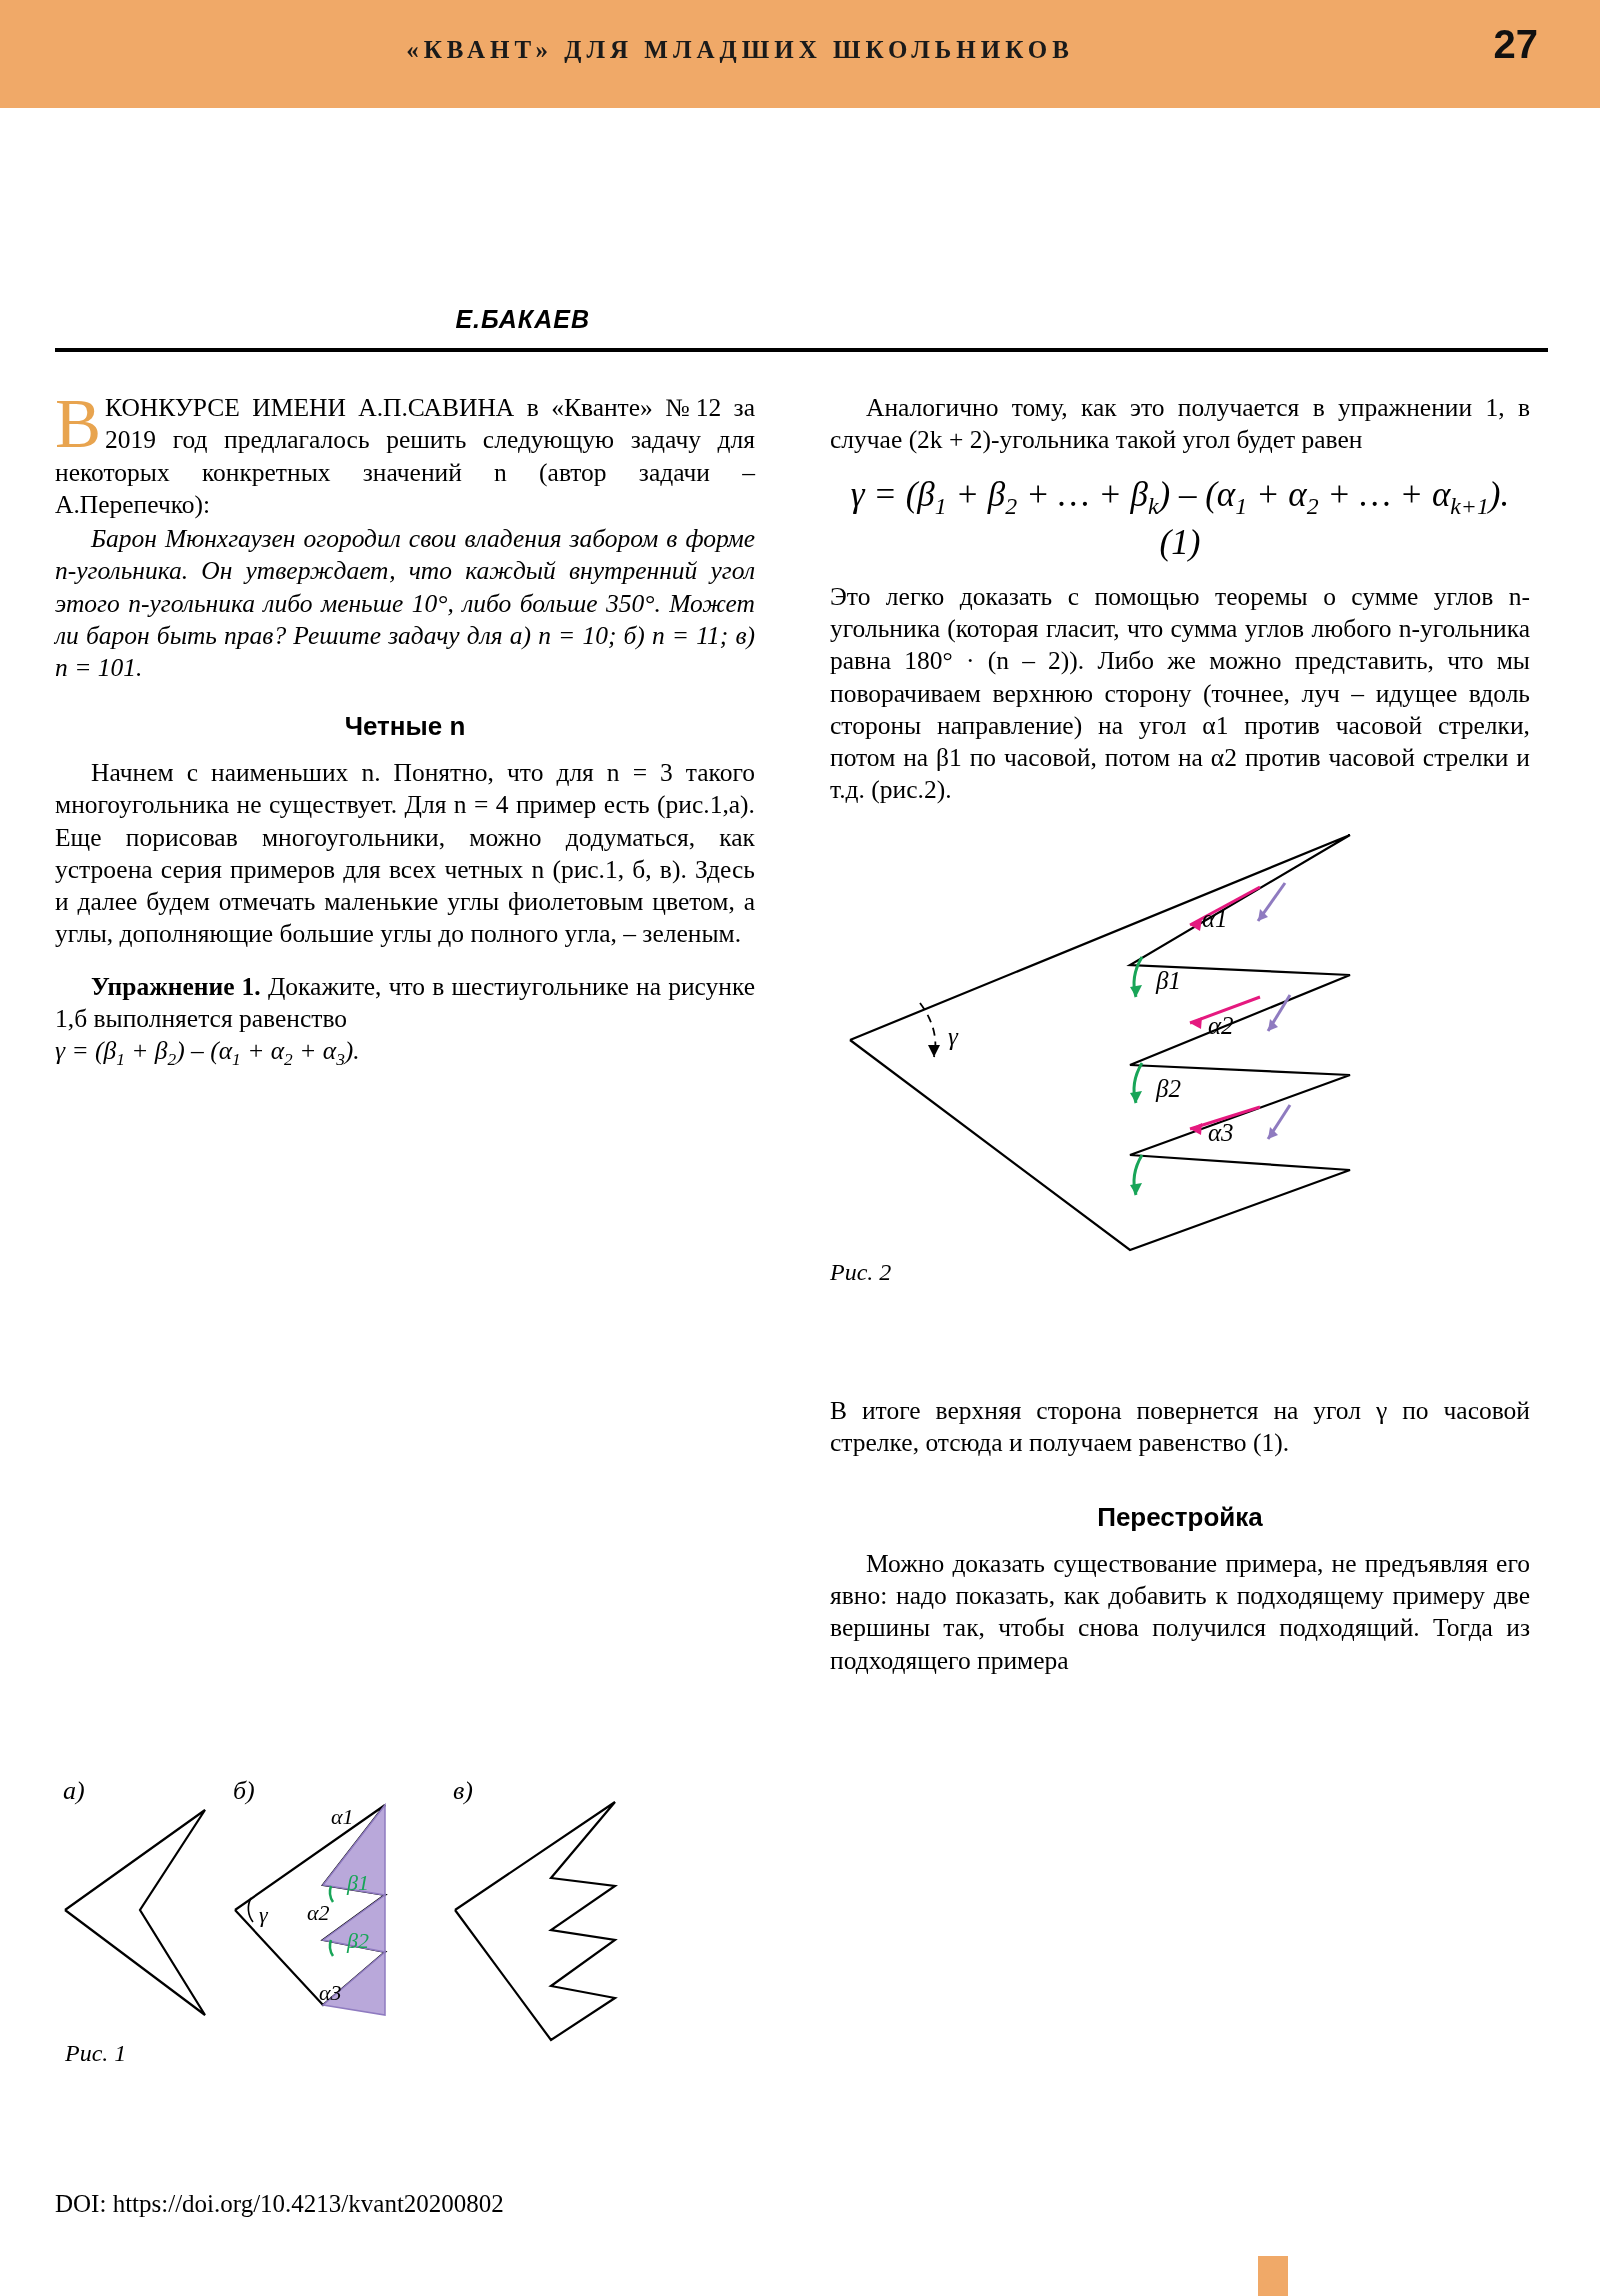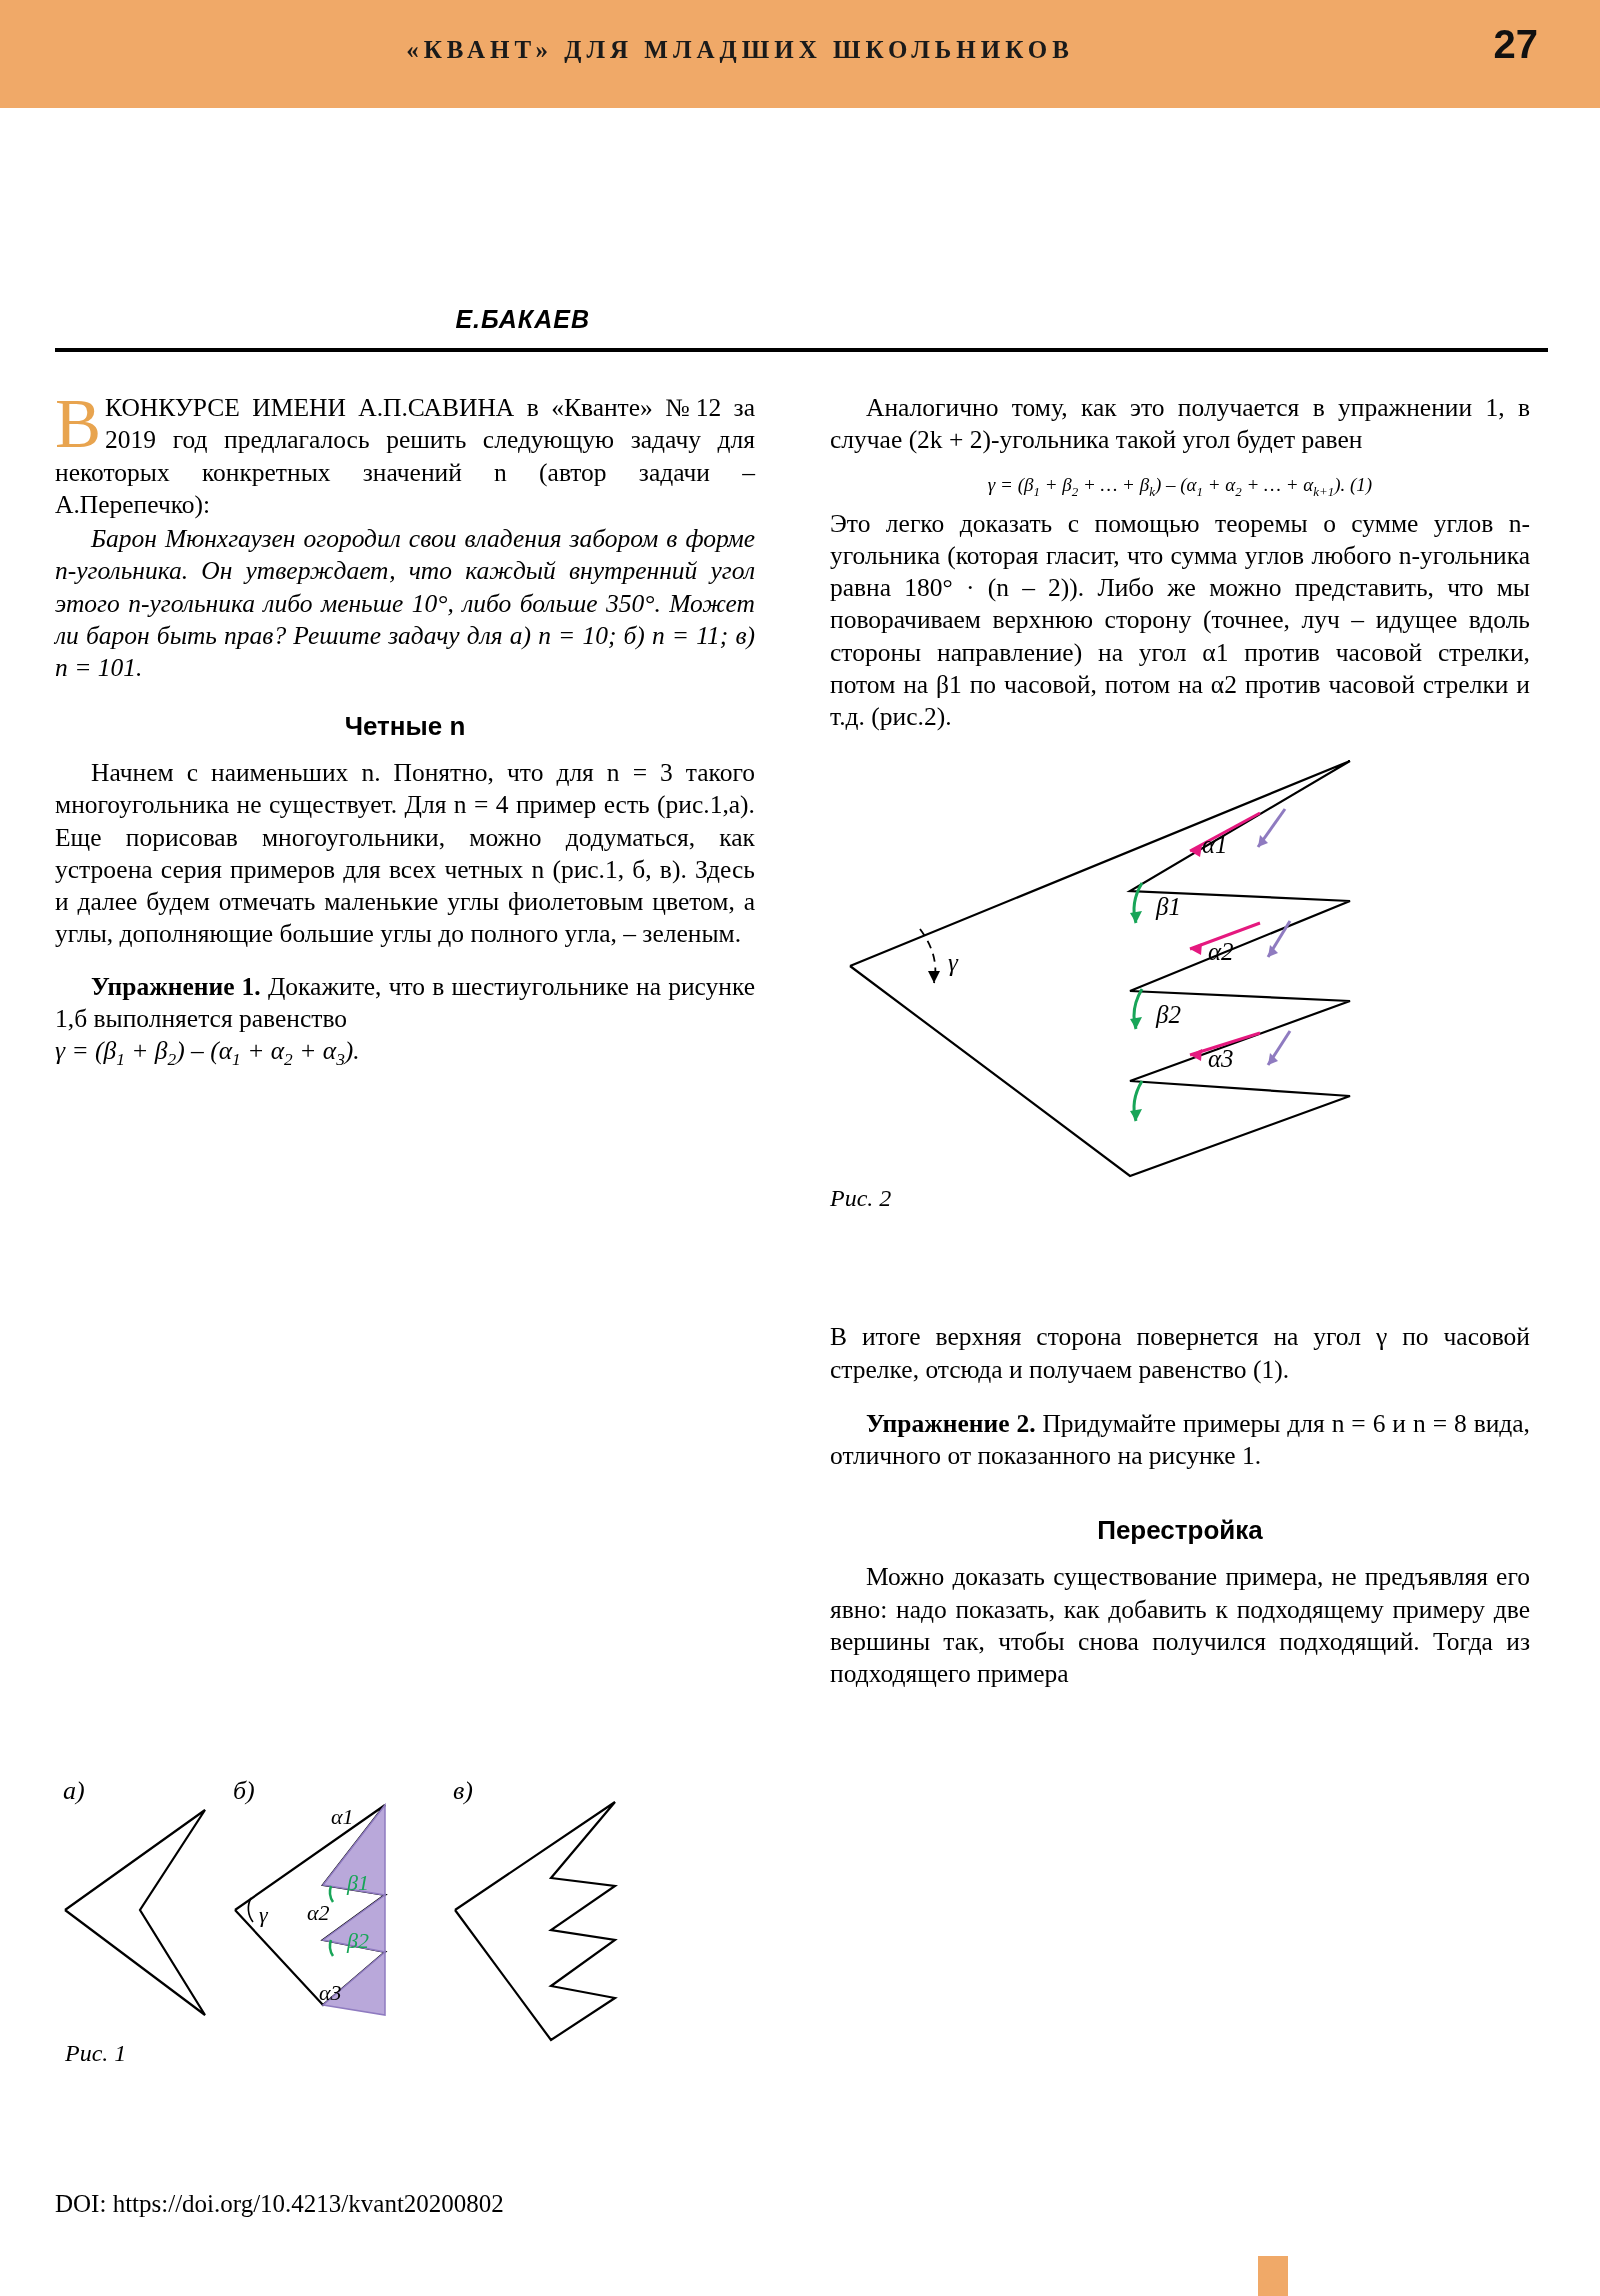--- a/index.html
+++ b/index.html
@@ -72,21 +72,21 @@
     padding:4px 4px 0 0;color:#e8a44f;
     font-family:"Liberation Serif", serif;
   }
   .caps{font-variant:small-caps;}
   .sect{
     text-align:center;font-family:"Liberation Sans", sans-serif;
     font-weight:bold;font-size:26px;margin:26px 0 14px 0;
   }
   .exh{font-weight:bold;}
   .formula{
-    text-align:center;font-style:italic;font-size:19px;margin:16px 0 8px 0;
+    text-align:center;font-style:italic;font-size:35px;margin:16px 0 16px 0;
   }
   .fig-cap{
     font-style:italic;font-size:24px;
   }
   .doi{
     position:absolute;left:55px;top:2190px;font-size:25px;text-align:center;
   }
   .corner{
     position:absolute;right:0;bottom:0;width:30px;height:40px;background:#f0a968;
   }
@@ -202,21 +202,20 @@
       <div class="fig-lbl" style="left:378px;top:185px;font-size:25px">α2</div>
       <div class="fig-lbl" style="left:378px;top:292px;font-size:25px">α3</div>
       <div class="fig-lbl" style="left:326px;top:140px;font-size:25px">β1</div>
       <div class="fig-lbl" style="left:326px;top:248px;font-size:25px">β2</div>
       <div class="fig-lbl" style="left:118px;top:196px;font-size:25px">γ</div>
       <div class="fig-cap" style="position:absolute;left:0px;top:432px">Рис. 2</div>
     </div>
 
     <p class="noind" style="margin-top:10px">В итоге верхняя сторона повернется на угол γ по часовой стрелке, отсюда и получаем равенство (1).</p>
 
-    <p style="margin-top:22px"><span class="exh">Упражнение 2.</span> <span>Придумайте примеры для n = 6 и n = 8 вида, отличного от показанного на рисунке 1.</span></p>
 
     <div class="sect" style="margin-top:42px">Перестройка</div>
 
     <p>Можно доказать существование примера, не предъявляя его явно: надо показать, как добавить к подходящему примеру две вершины так, чтобы снова получился подходящий. Тогда из подходящего примера</p>
   </div>
 
   <div class="doi">DOI: https://doi.org/10.4213/kvant20200802</div>
   <div class="corner"></div>
 </div>
 

